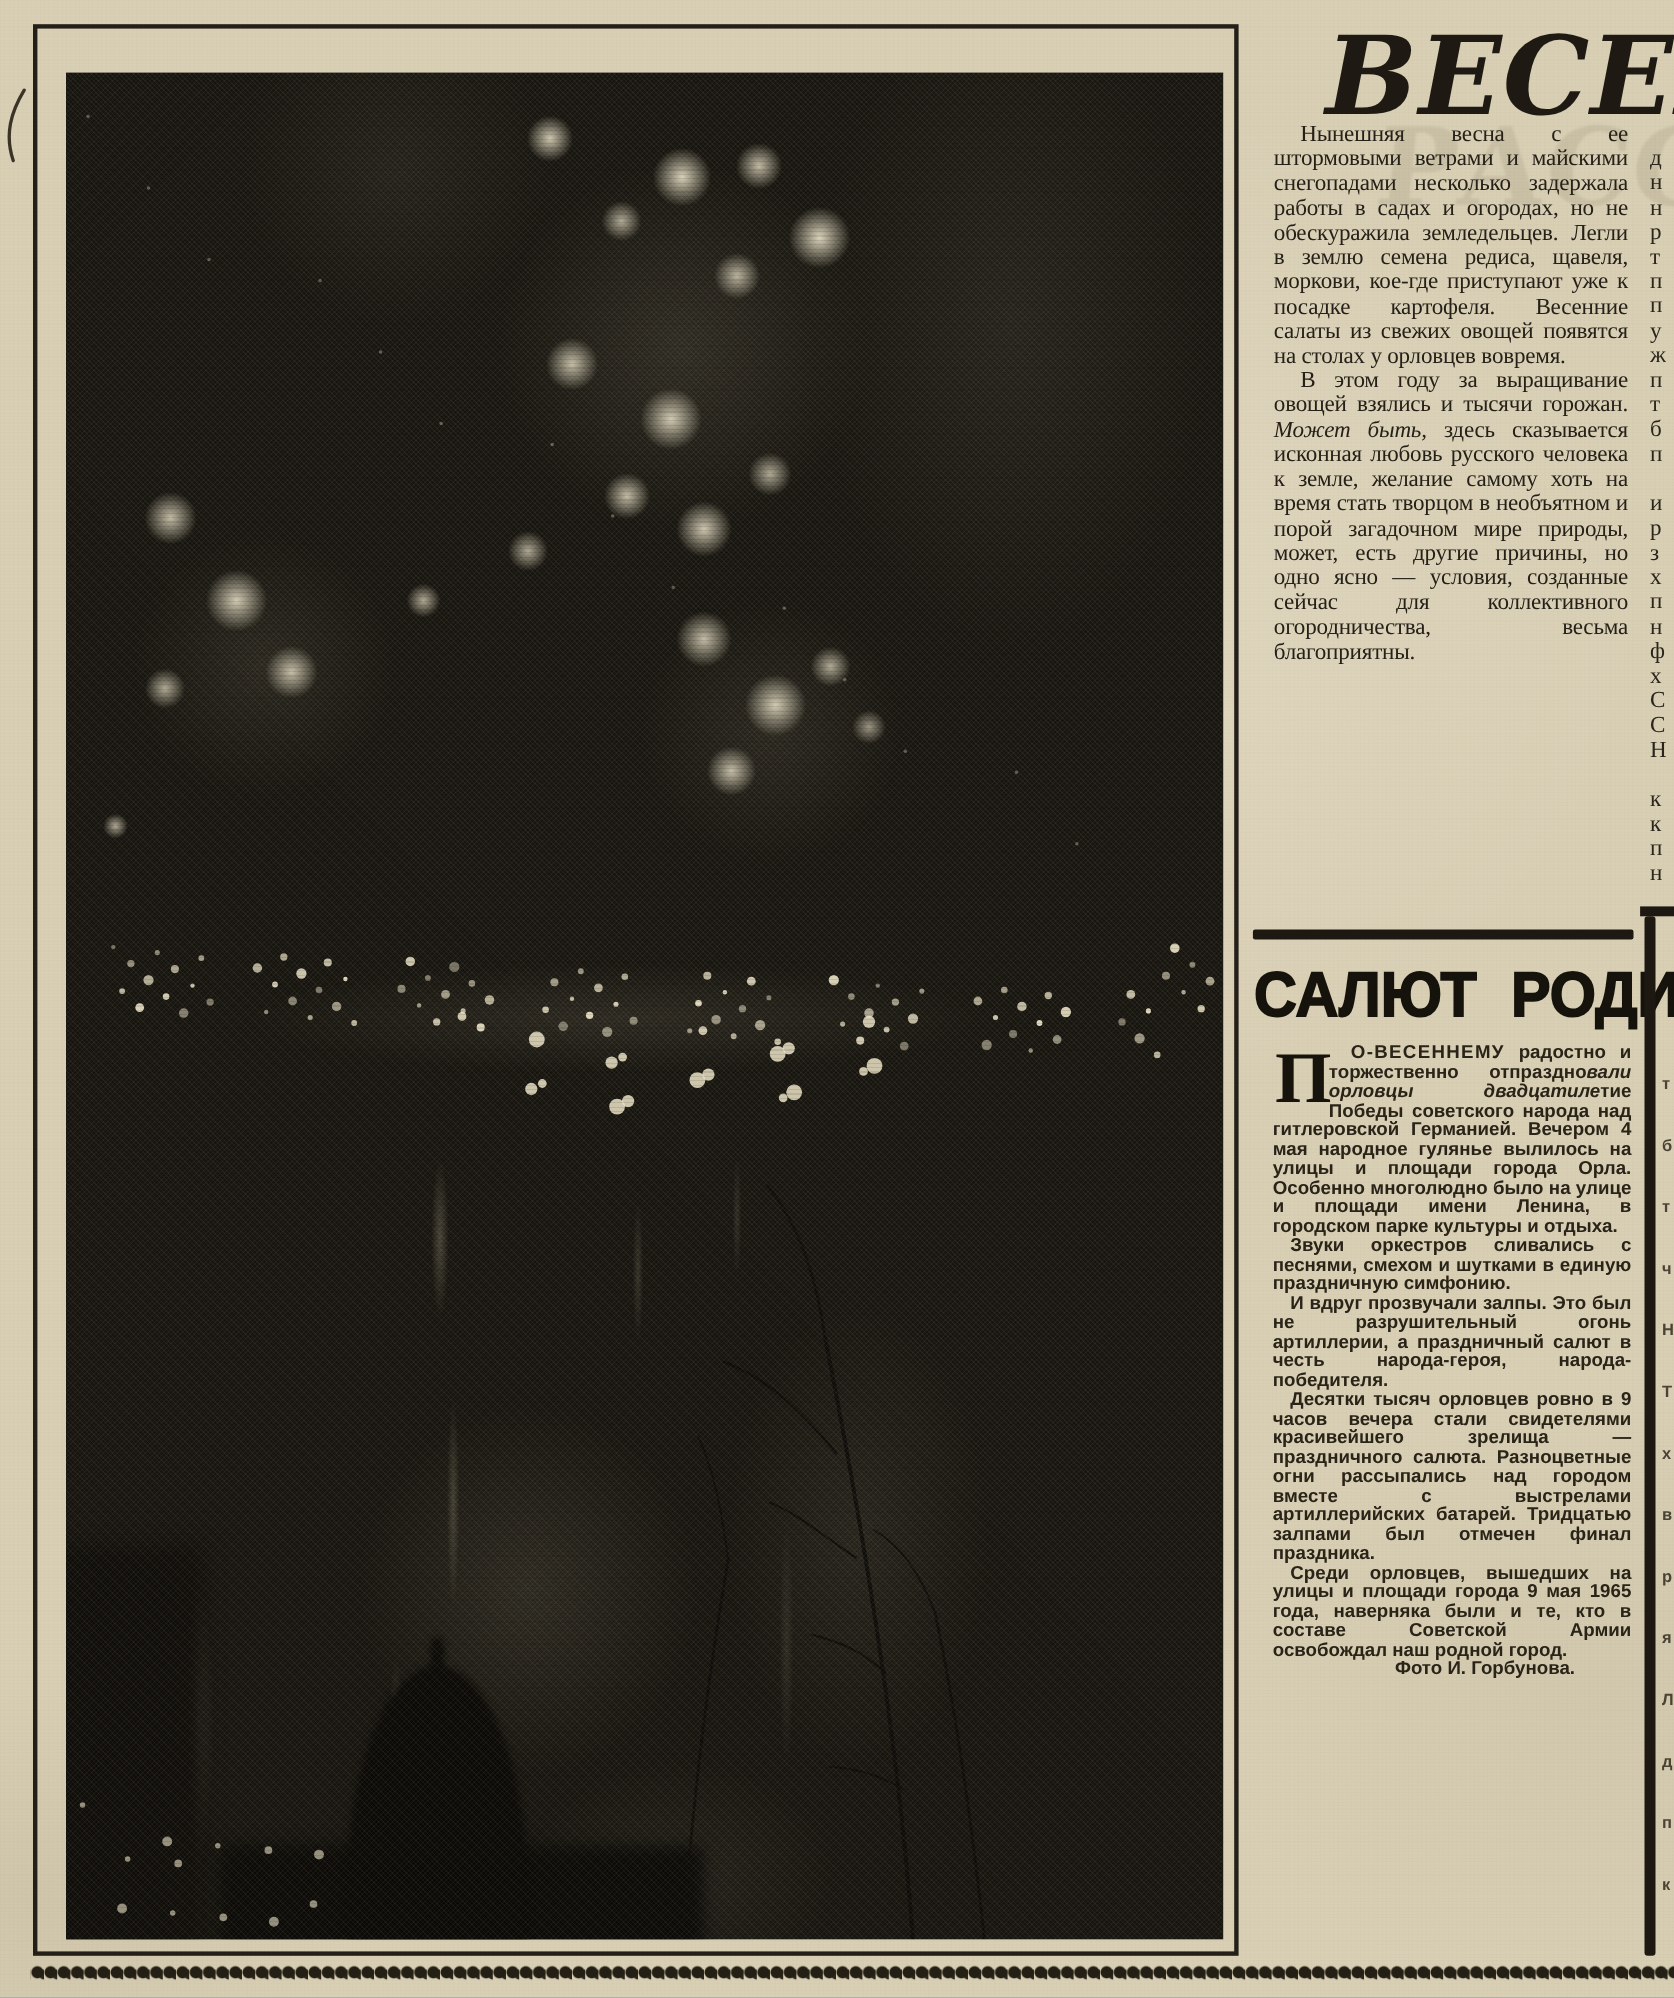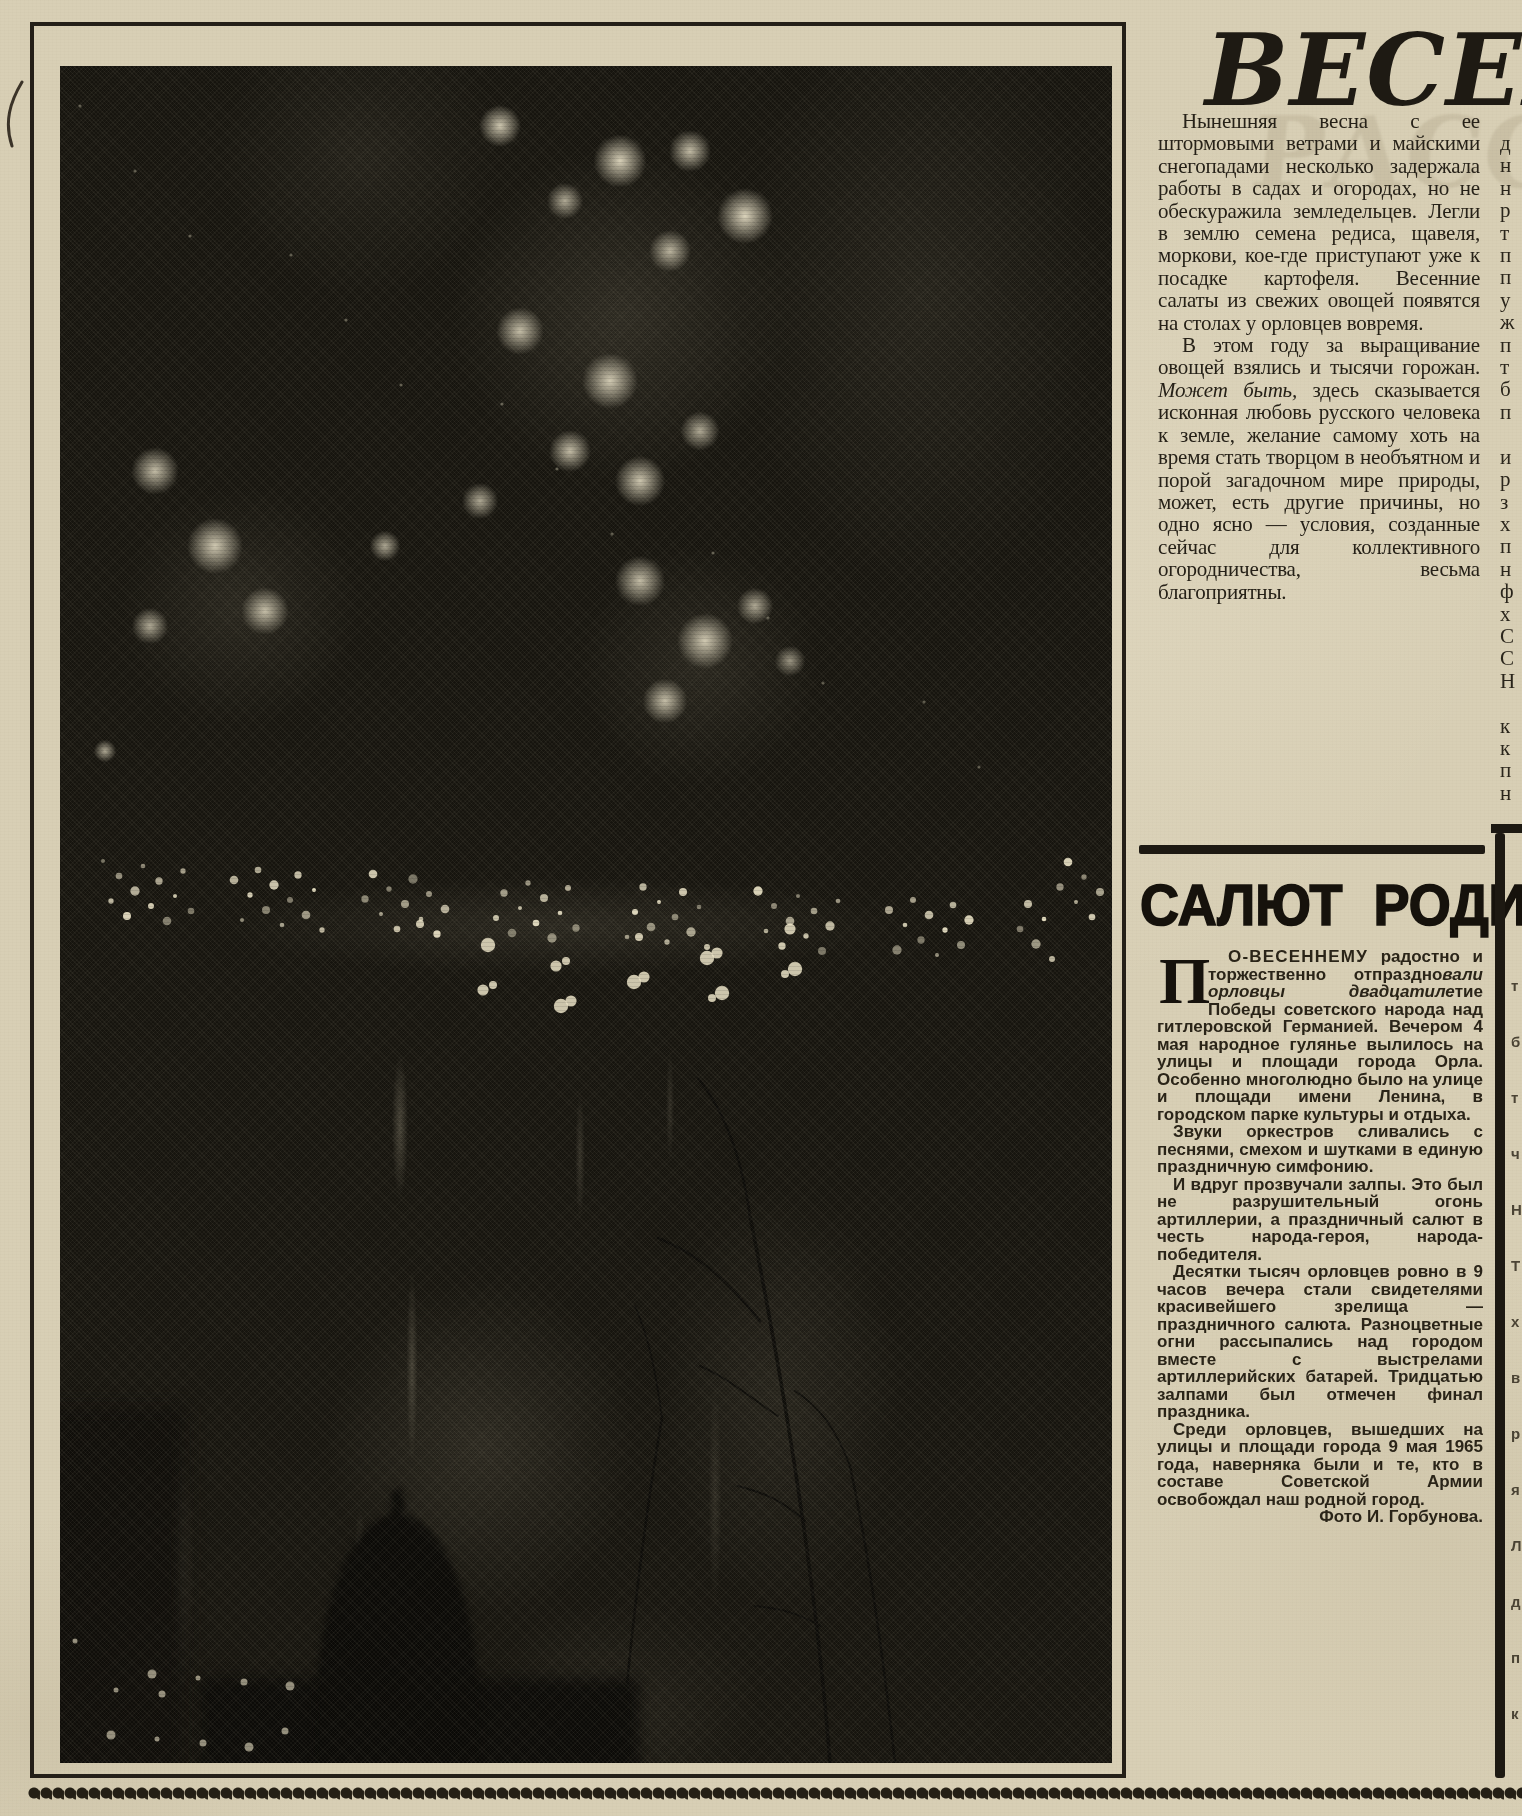--- a/index.html
+++ b/index.html
@@ -108,21 +108,21 @@
     font-size:17px; line-height:17.5px; text-align:justify; color:#2a2418;
   }
   .col2 p{margin:0; text-indent:16px;}
   .col2 p.lead{text-indent:0;}
   .dropcap{
     float:left; font-family:"Liberation Serif", serif; font-weight:bold;
     font-size:66px; line-height:62px; height:64px; width:42px; margin:2px 7px 0 2px;
     color:#16120c; text-indent:0;
   }
   .caps{letter-spacing:1.2px;margin-left:20px;}
-  .credit{text-align:right; text-indent:0 !important; padding-left:60px;}
+  .credit{text-align:center; text-indent:0 !important; padding-left:60px;}
 
   
   .rule-b-h{left:1491px; top:824px; width:31px; height:9px; background:#1d1912;}
   .rule-b-v{left:1495px; top:833px; width:10px; height:945px; background:#1d1912; border-radius:3px;}
   .edge-col{
     left:1500px; top:132px; width:22px;
     font-family:"Liberation Serif", serif; font-size:21px; line-height:22.4px;
     white-space:pre-line; color:#2a251b;
   }
   .edge-box{

